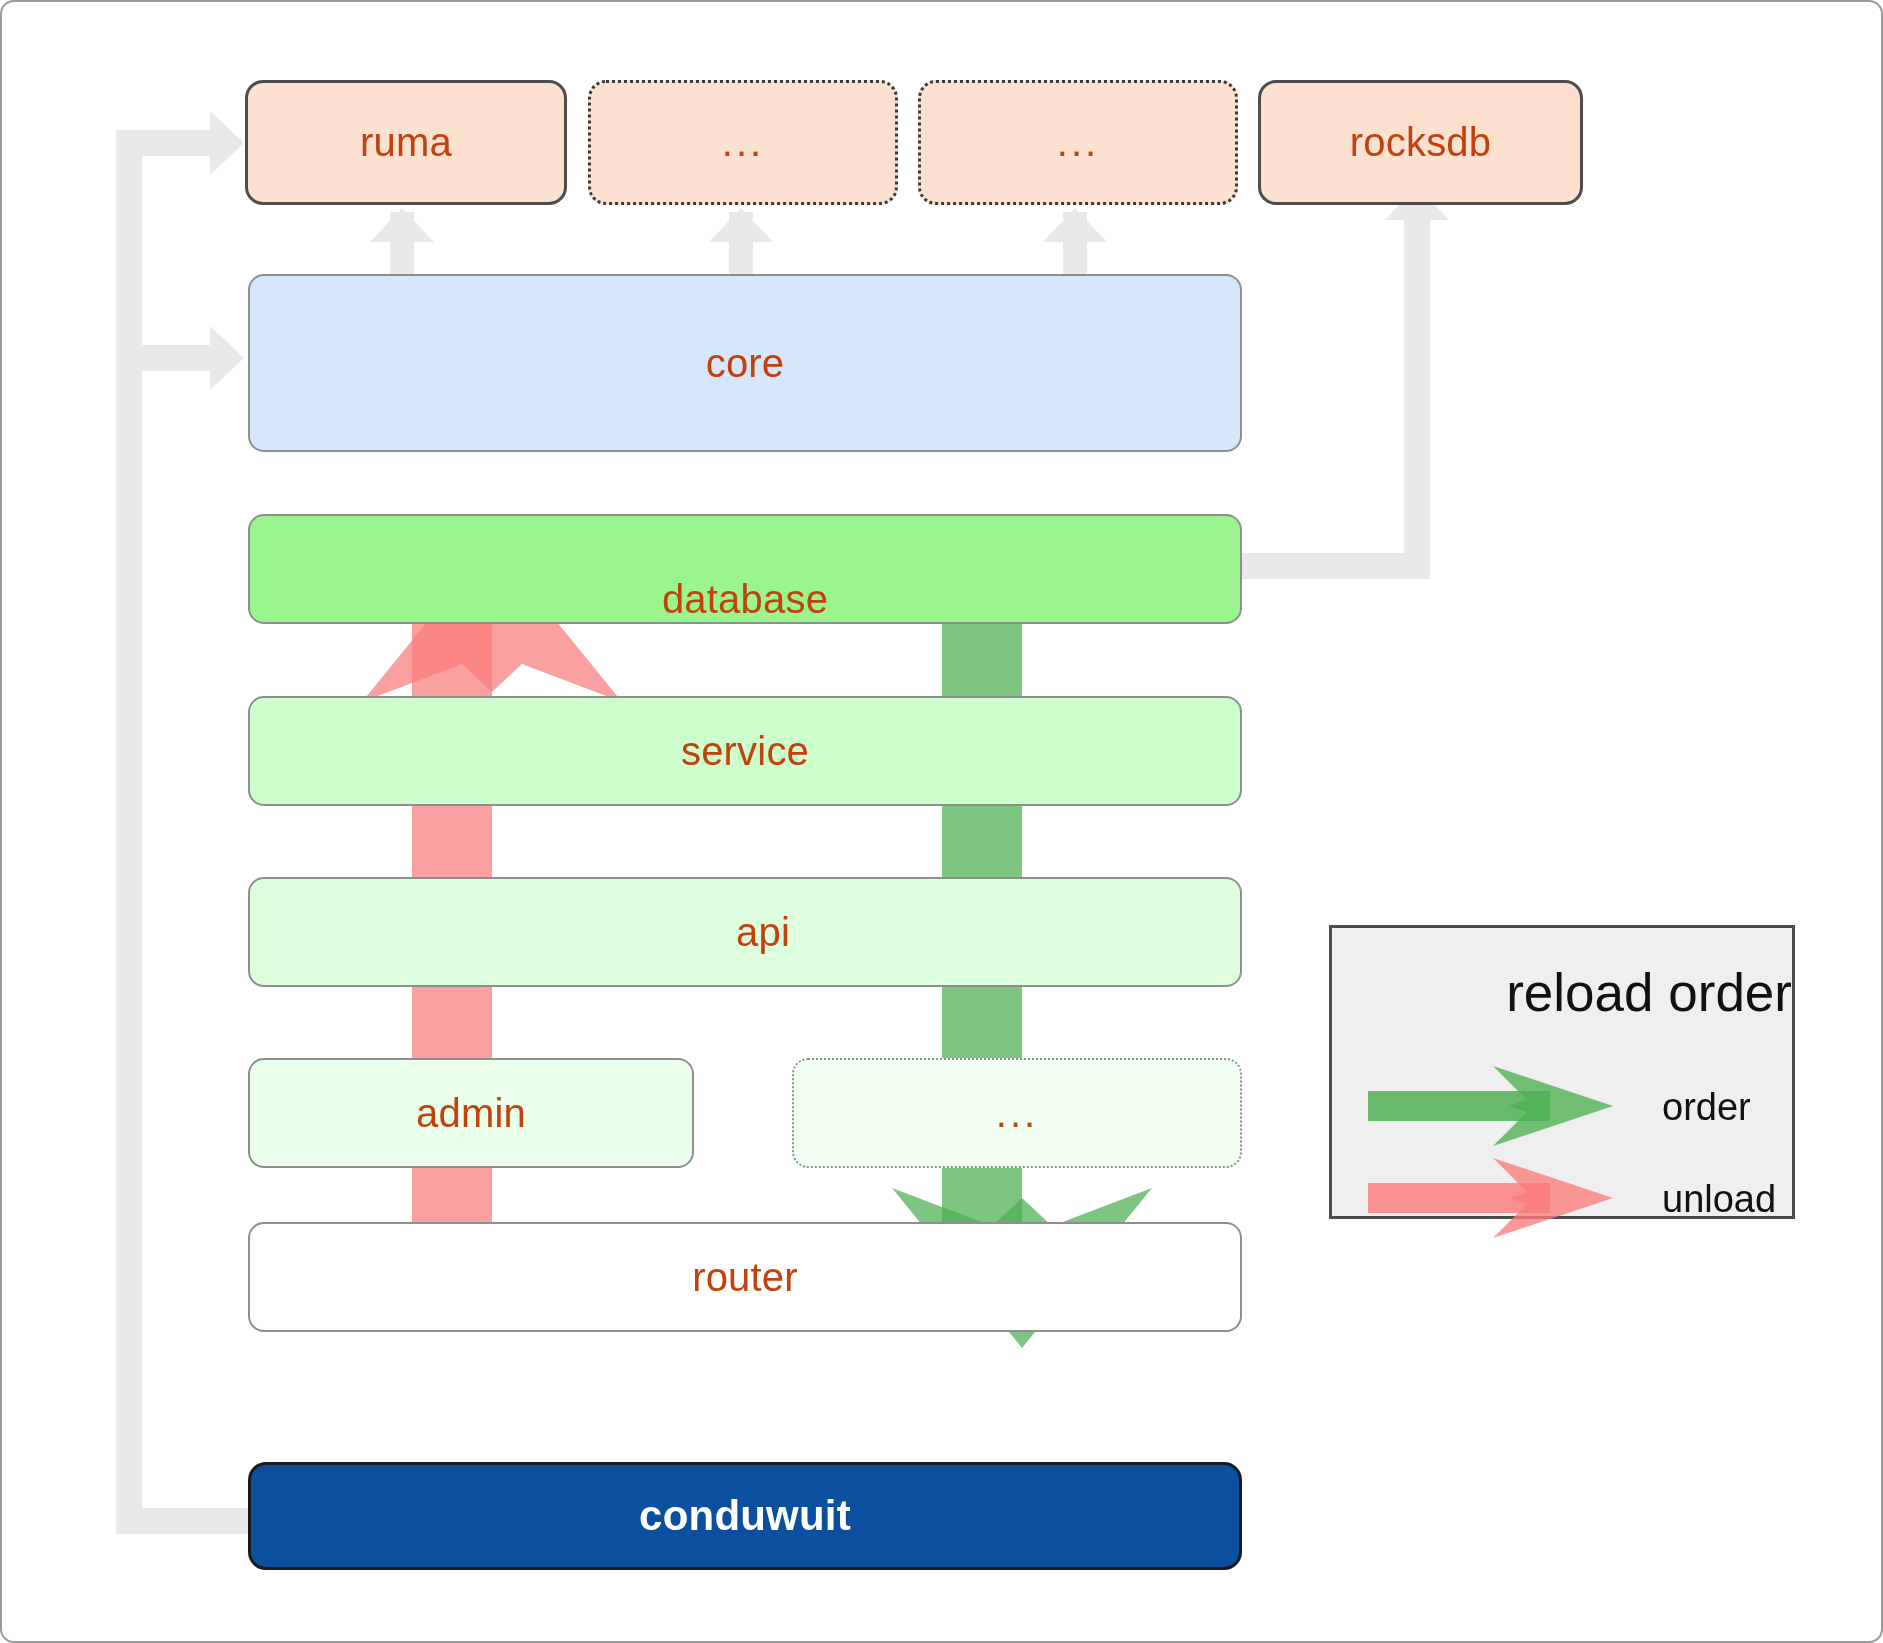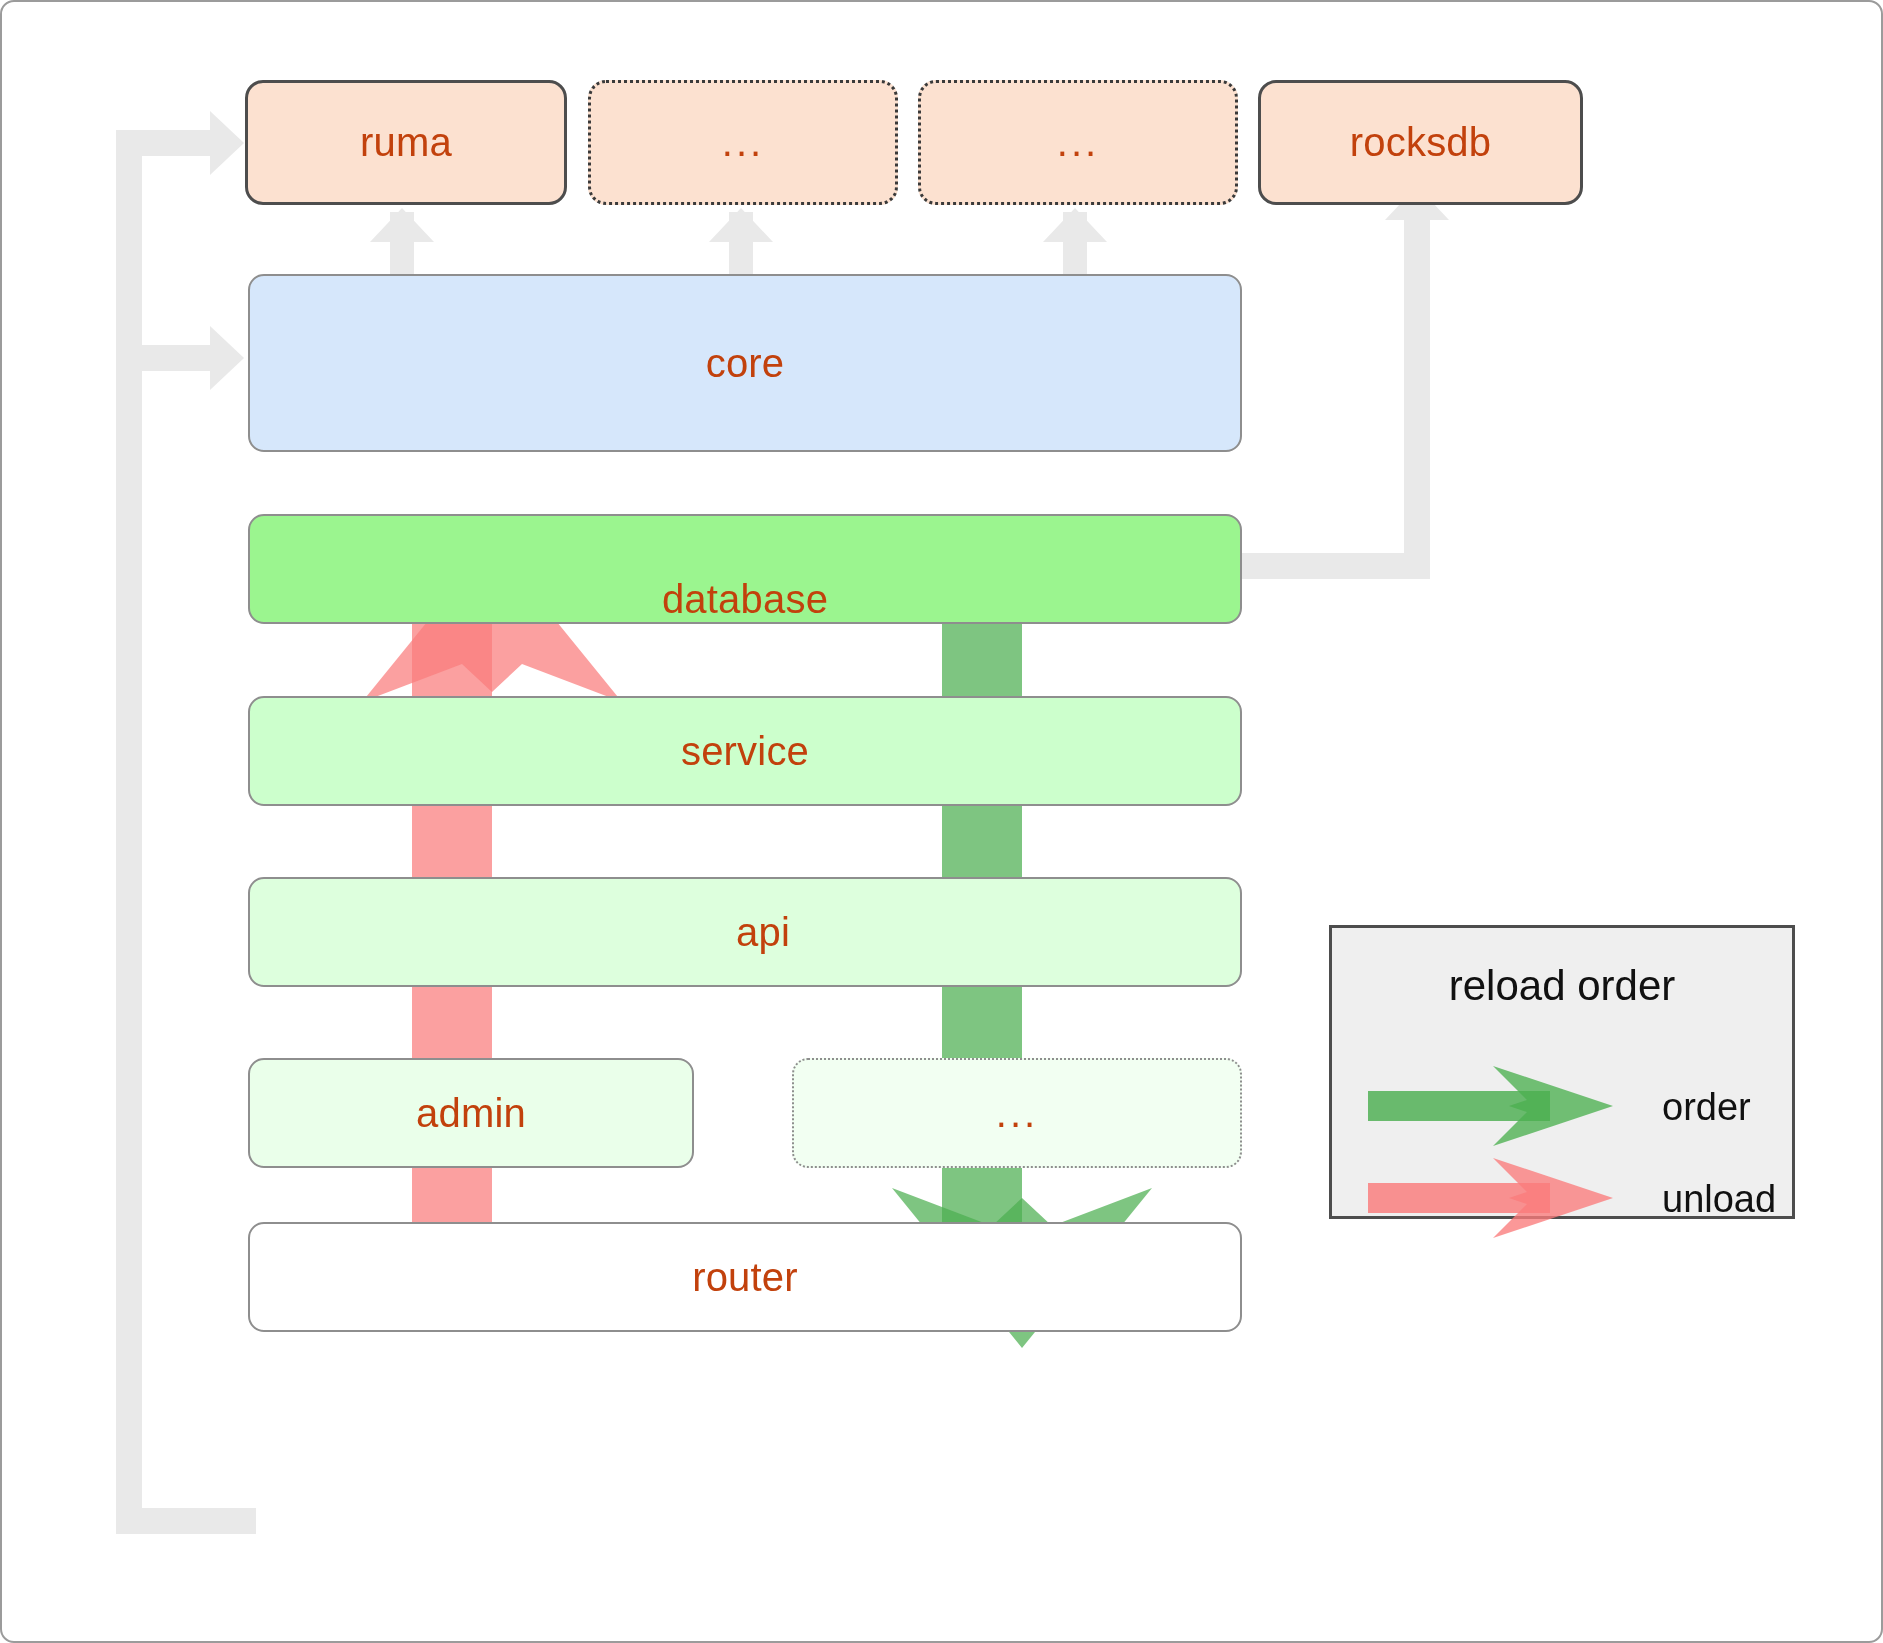--- a/index.html
+++ b/index.html
@@ -84,22 +84,22 @@
   #legend {
     position: absolute;
     background: #efefef;
     border: 3px solid #4d4d4d;
     box-sizing: border-box;
     z-index: 6;
   }
   #legend .title {
     position: absolute;
     width: 100%;
-    text-align: center;
-    font-size: 42px;
+    text-align: right;
+    font-size: 53px;
     color: #111;
   }
   .leg-row { position: absolute; }
   .leg-label {
     position: absolute;
     font-size: 38px;
     color: #111;
     white-space: nowrap;
   }
 </style>
@@ -164,20 +164,23 @@
   </div>
 
   <div class="node layer dotted" style="left:790px; top:1056px; width:450px; height:110px; background:#f2fff2;">
     <span class="ellipsis">...</span>
   </div>
 
   <div class="node layer" style="left:246px; top:1220px; width:994px; height:110px; background:#ffffff;">
     <span>router</span>
   </div>
 
+  <div class="node root" style="left:246px; top:1460px; width:994px; height:108px;">
+    <span>conduwuit</span>
+  </div>
 
   <div class="flow" style="left:320px; top:540px; width:260px; height:790px;">
     <div class="shaft" style="left:130px; top:0px; width:80px; height:790px;
                 background:#fa7b7b; opacity:.72;
                 transform:translateX(-50%);"></div>
     <svg width="260" height="160" viewBox="0 0 260 160" style="position:absolute; left:40px; top:0px;">
       <polygon points="130,0 260,160 160,122 130,150 100,122 0,160" fill="#fa7b7b" opacity="0.72"></polygon>
     </svg>
   </div>
 

